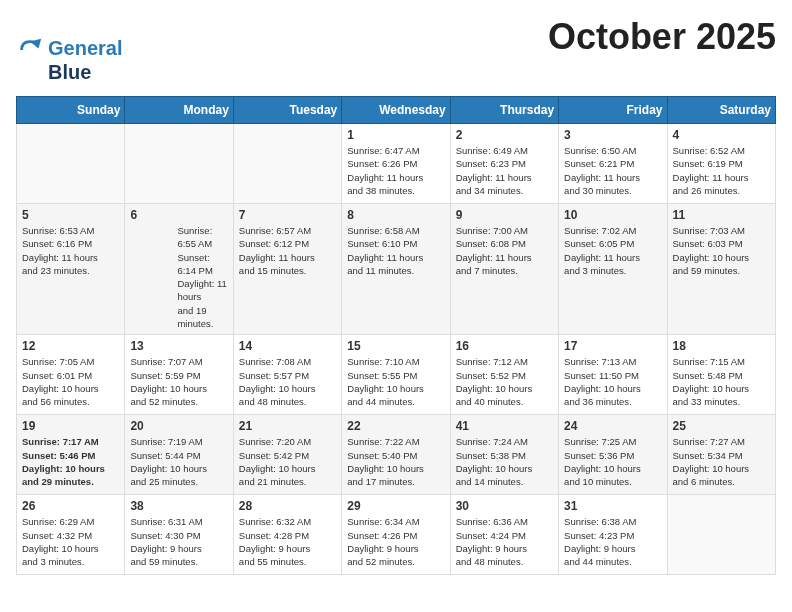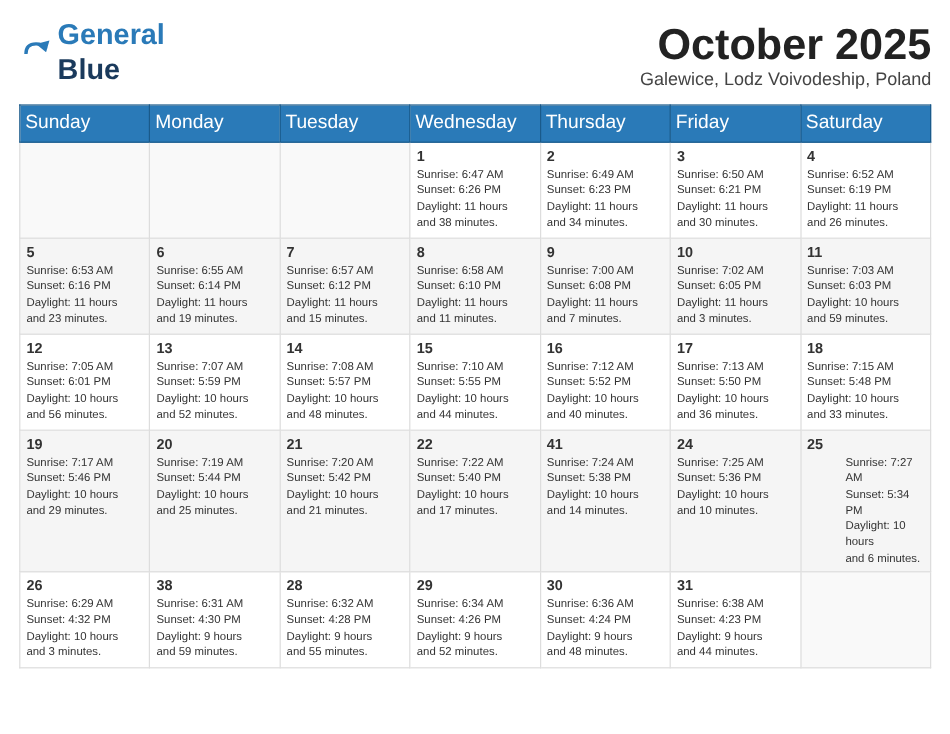--- a/index.html
+++ b/index.html
@@ -15,57 +15,57 @@
       justify-content: space-between;
       align-items: flex-start;
       margin-bottom: 12px;
     }
     .logo {
       display: flex;
       align-items: center;
       gap: 4px;
     }
     .logo-text {
-      font-size: 24px;
+      font-size: 20px;
       font-weight: bold;
       color: #1a3a5c;
       line-height: 1.2;
+      margin-top: 20px;
     }
     .logo-text span {
       color: #2a7ab8;
     }
     .logo-icon {
       width: 28px;
       height: 28px;
     }
     .title-block {
-      text-align: right;
       margin-left: 20px;
     }
     .month-title {
       font-size: 36px;
       font-weight: bold;
       color: #222;
     }
     .location {
       font-size: 15px;
       color: #444;
     }
     .calendar {
       width: 100%;
       border-collapse: collapse;
       border: 1px solid #ccc;
     }
     .calendar th {
       background: #2a7ab8;
       color: #fff;
-      font-size: 16px;
-      font-weight: normal;
+      font-size: 12px;
+      font-weight: bold;
       padding: 6px 4px;
-      text-align: left;
+      text-align: right;
       border: 1px solid #1a5a8a;
     }
     .calendar td {
       vertical-align: top;
       border: 1px solid #ddd;
       padding: 4px 5px;
       width: calc(100%/7);
       height: 80px;
       font-size: 10px;
       color: #333;
@@ -99,21 +99,20 @@
       <path d="M20 8 L36 4 L32 18 Z" fill="#2a7ab8"></path>
     </svg>
     <div>
       <div class="logo-text">
         <span>General</span><br><span style="color:#1a3a5c">Blue</span>
       </div>
     </div>
   </div>
   <div class="title-block">
     <div class="month-title">October 2025</div>
-    <div class="location">Galewice, Lodz Voivodeship, Poland</div>
   </div>
 </div>
 
 <table class="calendar">
   <thead>
     <tr>
     <th>Sunday</th>
         <th>Monday</th>
         <th>Tuesday</th>
         <th>Wednesday</th>
@@ -159,21 +158,21 @@
       <tr>
         <td>
           <span class="day-num">5</span>
           <div class="day-info" style="white-space: pre-line;">Sunrise: 6:53 AM
 Sunset: 6:16 PM
 Daylight: 11 hours
 and 23 minutes.</div>
         </td>
         <td>
           <span class="day-num">6</span>
-          <div class="day-info" style="white-space: pre-line;">Sunrise: 6:55 AM
+          <div class="day-info" style="white-space: pre-line; margin-left: 47px;">Sunrise: 6:55 AM
 Sunset: 6:14 PM
 Daylight: 11 hours
 and 19 minutes.</div>
         </td>
         <td>
           <span class="day-num">7</span>
           <div class="day-info" style="white-space: pre-line;">Sunrise: 6:57 AM
 Sunset: 6:12 PM
 Daylight: 11 hours
 and 15 minutes.</div>
@@ -239,36 +238,36 @@
         <td>
           <span class="day-num">16</span>
           <div class="day-info" style="white-space: pre-line;">Sunrise: 7:12 AM
 Sunset: 5:52 PM
 Daylight: 10 hours
 and 40 minutes.</div>
         </td>
         <td>
           <span class="day-num">17</span>
           <div class="day-info" style="white-space: pre-line;">Sunrise: 7:13 AM
-Sunset: 5:50 PM
+Sunset: 11:50 PM
 Daylight: 10 hours
 and 36 minutes.</div>
         </td>
         <td>
           <span class="day-num">18</span>
           <div class="day-info" style="white-space: pre-line;">Sunrise: 7:15 AM
 Sunset: 5:48 PM
 Daylight: 10 hours
 and 33 minutes.</div>
         </td>
       </tr>
       <tr>
         <td>
           <span class="day-num">19</span>
-          <div class="day-info" style="white-space: pre-line;">Sunrise: 7:17 AM
+          <div class="day-info" style="white-space: pre-line; font-weight: bold;">Sunrise: 7:17 AM
 Sunset: 5:46 PM
 Daylight: 10 hours
 and 29 minutes.</div>
         </td>
         <td>
           <span class="day-num">20</span>
           <div class="day-info" style="white-space: pre-line;">Sunrise: 7:19 AM
 Sunset: 5:44 PM
 Daylight: 10 hours
 and 25 minutes.</div>
@@ -296,21 +295,21 @@
         </td>
         <td>
           <span class="day-num">24</span>
           <div class="day-info" style="white-space: pre-line;">Sunrise: 7:25 AM
 Sunset: 5:36 PM
 Daylight: 10 hours
 and 10 minutes.</div>
         </td>
         <td>
           <span class="day-num">25</span>
-          <div class="day-info" style="white-space: pre-line; margin-left: 32px;">Sunrise: 7:27 AM
+          <div class="day-info" style="white-space: pre-line;">Sunrise: 7:27 AM
 Sunset: 5:34 PM
 Daylight: 10 hours
 and 6 minutes.</div>
         </td>
       </tr>
       <tr>
         <td>
           <span class="day-num">26</span>
           <div class="day-info" style="white-space: pre-line;">Sunrise: 6:29 AM
 Sunset: 4:32 PM

